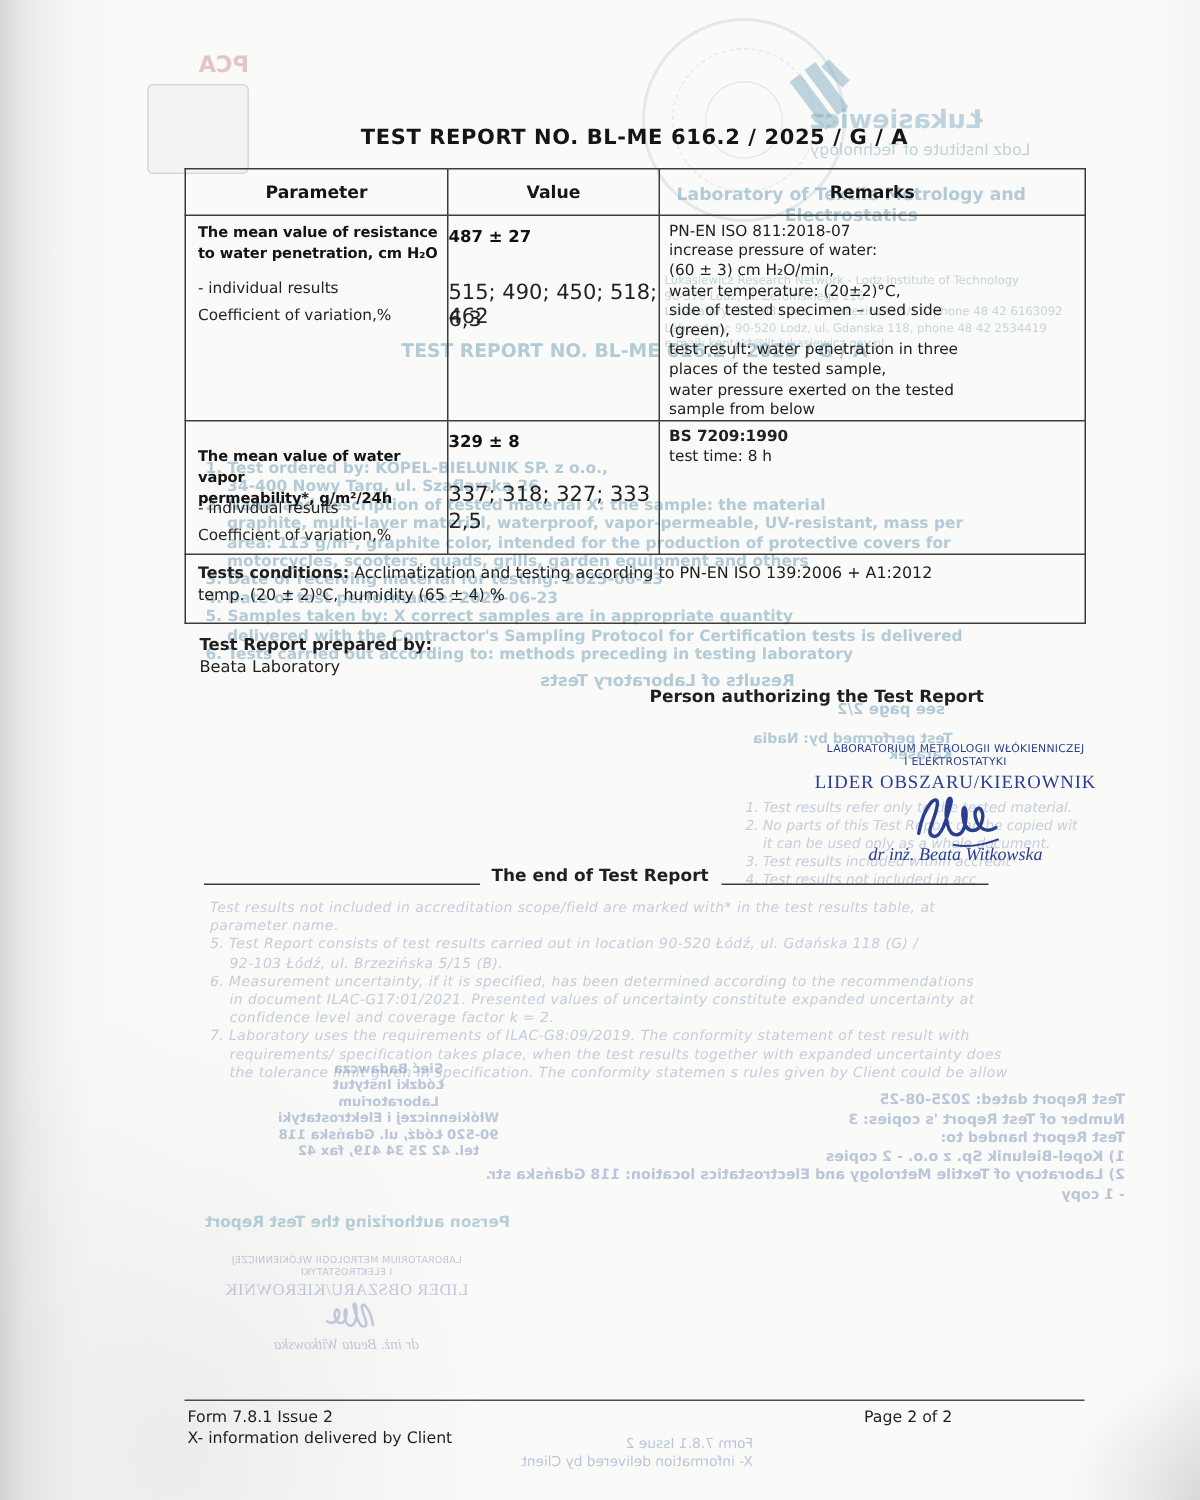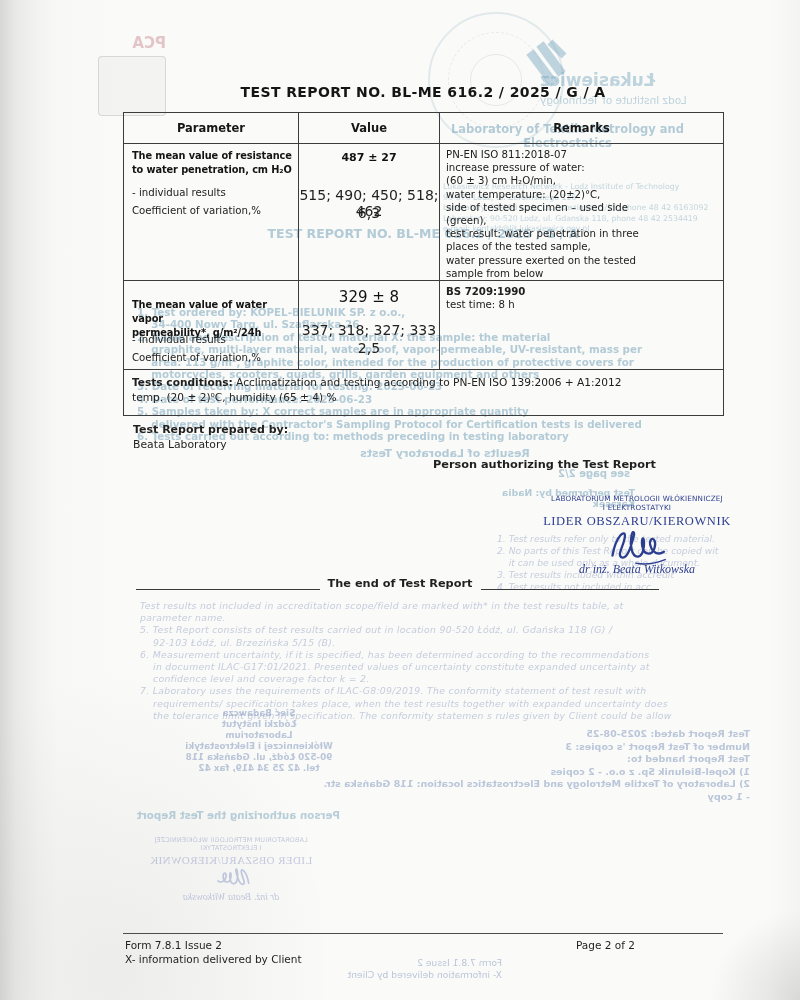--- a/index.html
+++ b/index.html
@@ -22,23 +22,23 @@
          letter-spacing:.4px;color:#151515;z-index:3;}
   table{position:absolute;left:123px;top:112px;width:600px;border-collapse:collapse;
         table-layout:fixed;z-index:3;background:transparent;}
   td,th{border:1px solid #3c3c3c;vertical-align:top;padding:0;background:transparent;}
   th{height:30px;vertical-align:middle;font-size:11.5px;color:#161616;}
   .c1{width:175px;} .c2{width:141px;} .c3{width:284px;}
   .pcell{padding:5px 4px 0 8px;}
   .ptitle{font-weight:bold;font-size:9.8px;letter-spacing:-.1px;line-height:14px;height:38px;color:#141414;}
   .ptitle2{font-weight:bold;font-size:9.8px;letter-spacing:-.1px;line-height:14px;height:36px;color:#141414;margin-top:12px;}
   .pline{font-size:10.2px;height:17.5px;color:#222;}
-  .vcell{text-align:center;padding-top:7px;}
+  .vcell{padding-top:7px;}
   .vmain{font-weight:bold;font-size:11px;height:36px;color:#111;}
-  .vmain2{font-weight:normal;font-size:15px;height:34px;color:#111;}
+  .vmain2{font-weight:bold;font-size:11px;height:34px;color:#111;}
   .vline{font-size:14px;height:17.5px;color:#222;}
   .rcell{padding:4px 3px 0 6px;font-size:10.2px;line-height:13.2px;color:#202020;}
   .rbold{font-weight:bold;}
   .cond{padding:5px 6px 4px 8px;font-size:10.6px;line-height:14.5px;color:#202020;}
   .r1{height:135px;} .r2{height:85px;} .r3{height:46px;}
 
   #prep-label{left:133px;top:423px;font-size:11px;font-weight:bold;}
   #prep-name{left:133px;top:438px;font-size:10.8px;}
   #auth{left:433px;top:458px;font-size:11.3px;font-weight:bold;}
 

